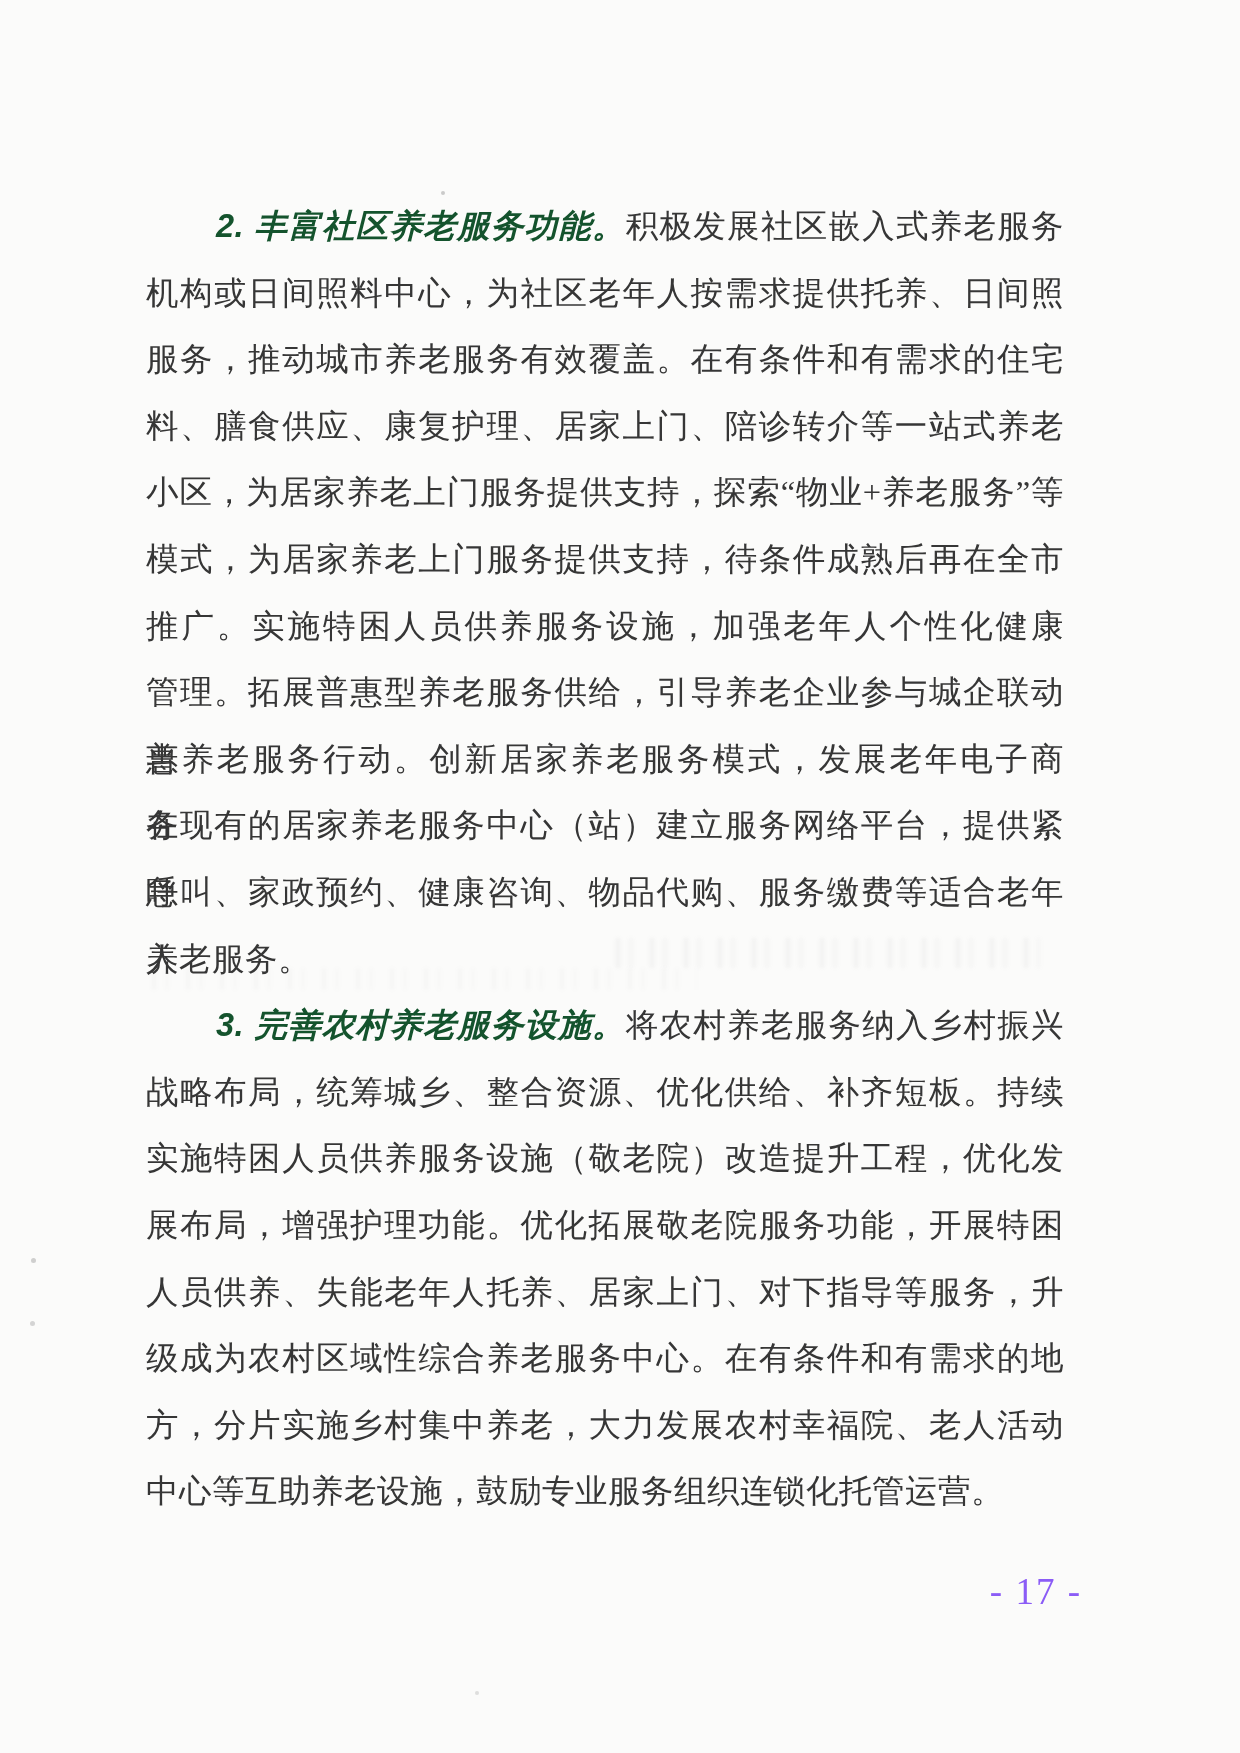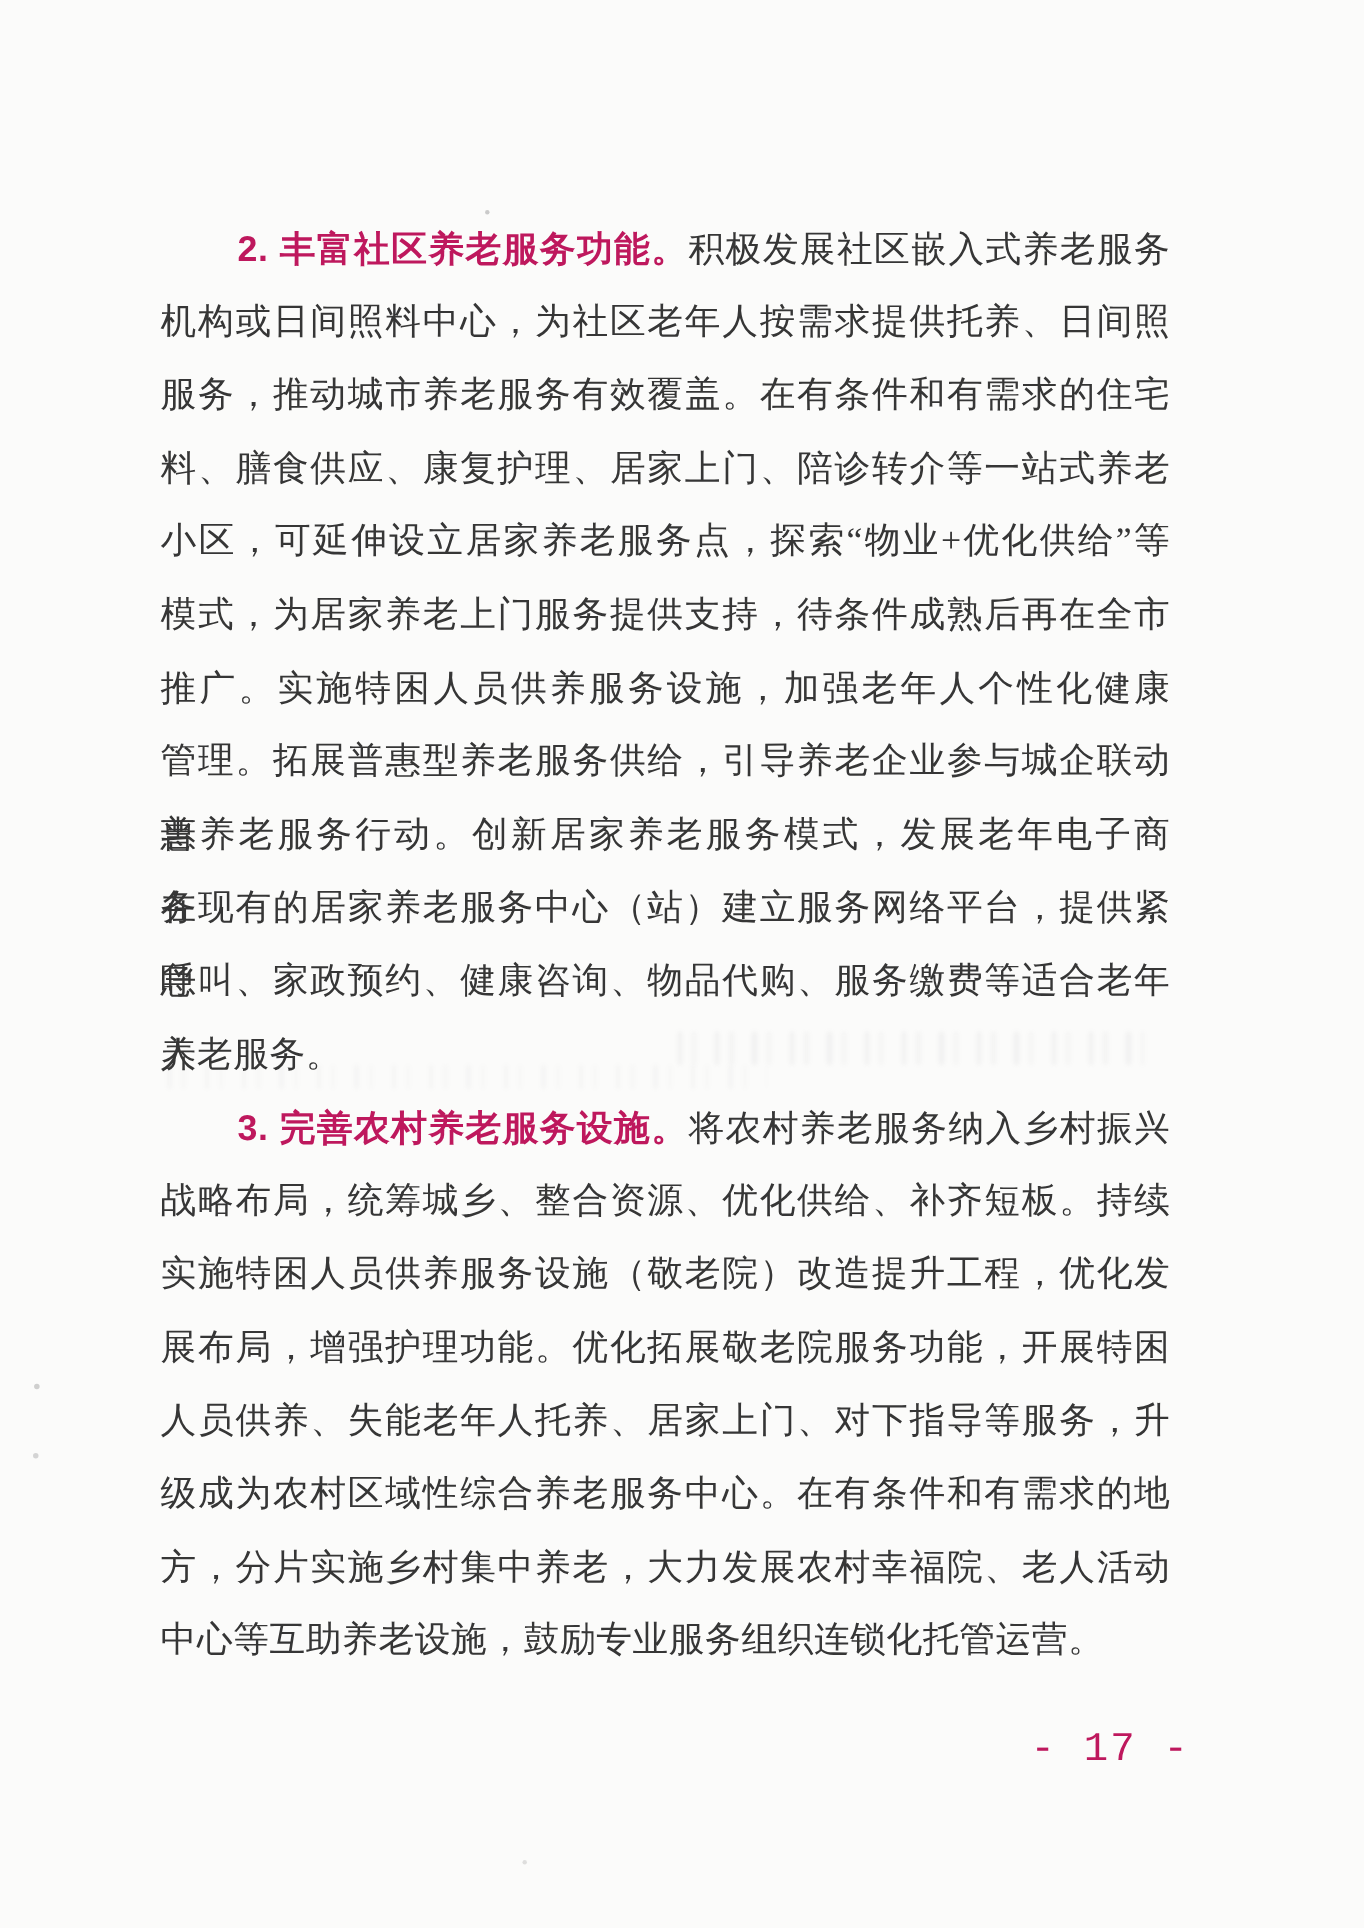--- a/index.html
+++ b/index.html
@@ -23,30 +23,31 @@
     color: #363636;
     text-align: justify;
     text-align-last: justify;
     letter-spacing: 0.5px;
   }
   .line.indent { text-indent: 70px; }
   .line.para-end { text-align-last: left; }
   .hd {
     font-family: "Liberation Sans", sans-serif;
     font-weight: 700;
-    color: #be185d;
+    color: #14532d;
+    font-style: italic;
   }
   
   .page-number {
     position: absolute;
     top: 1570px; right: 158px;
     font-size: 37px;
-    color: #be185d;
+    color: #8b5cf6;
     letter-spacing: 2px;
-    font-family: Liberation Mono, monospace;
+    font-family: Liberation Serif, serif;
   }
   
   .bleed {
     position: absolute;
     filter: blur(2px);
     opacity: 0.55;
     background: repeating-linear-gradient(90deg,
       rgba(140,140,145,0.18) 0 4px,
       rgba(0,0,0,0) 4px 13px,
       rgba(140,140,145,0.12) 13px 17px,
@@ -65,21 +66,21 @@
 <body>
 
 <div class="page">
 
   <div class="text-block">
       <div>
         <div class="line indent"><b class="hd">2. 丰富社区养老服务功能。</b><span>积极发展社区嵌入式养老服务</span></div>
         <div class="line"><span>机构或日间照料中心，为社区老年人按需求提供托养、日间照</span></div>
         <div class="line"><span>服务，推动城市养老服务有效覆盖。在有条件和有需求的住宅</span></div>
         <div class="line"><span>料、膳食供应、康复护理、居家上门、陪诊转介等一站式养老</span></div>
-        <div class="line"><span>小区，可延伸设立居家养老服务点，探索“物业+优化供给”等</span></div>
+        <div class="line"><span>小区，为居家养老上门服务提供支持，探索“物业+养老服务”等</span></div>
         <div class="line"><span>模式，为居家养老上门服务提供支持，待条件成熟后再在全市</span></div>
         <div class="line"><span>推广。实施特困人员供养服务设施，加强老年人个性化健康</span></div>
         <div class="line"><span>管理。拓展普惠型养老服务供给，引导养老企业参与城企联动普</span></div>
         <div class="line"><span>惠养老服务行动。创新居家养老服务模式，发展老年电子商务，</span></div>
         <div class="line"><span>在现有的居家养老服务中心（站）建立服务网络平台，提供紧急</span></div>
         <div class="line"><span>呼叫、家政预约、健康咨询、物品代购、服务缴费等适合老年人</span></div>
         <div class="line para-end"><span>养老服务。</span></div>
       </div>
       <div>
         <div class="line indent"><b class="hd">3. 完善农村养老服务设施。</b><span>将农村养老服务纳入乡村振兴</span></div>

